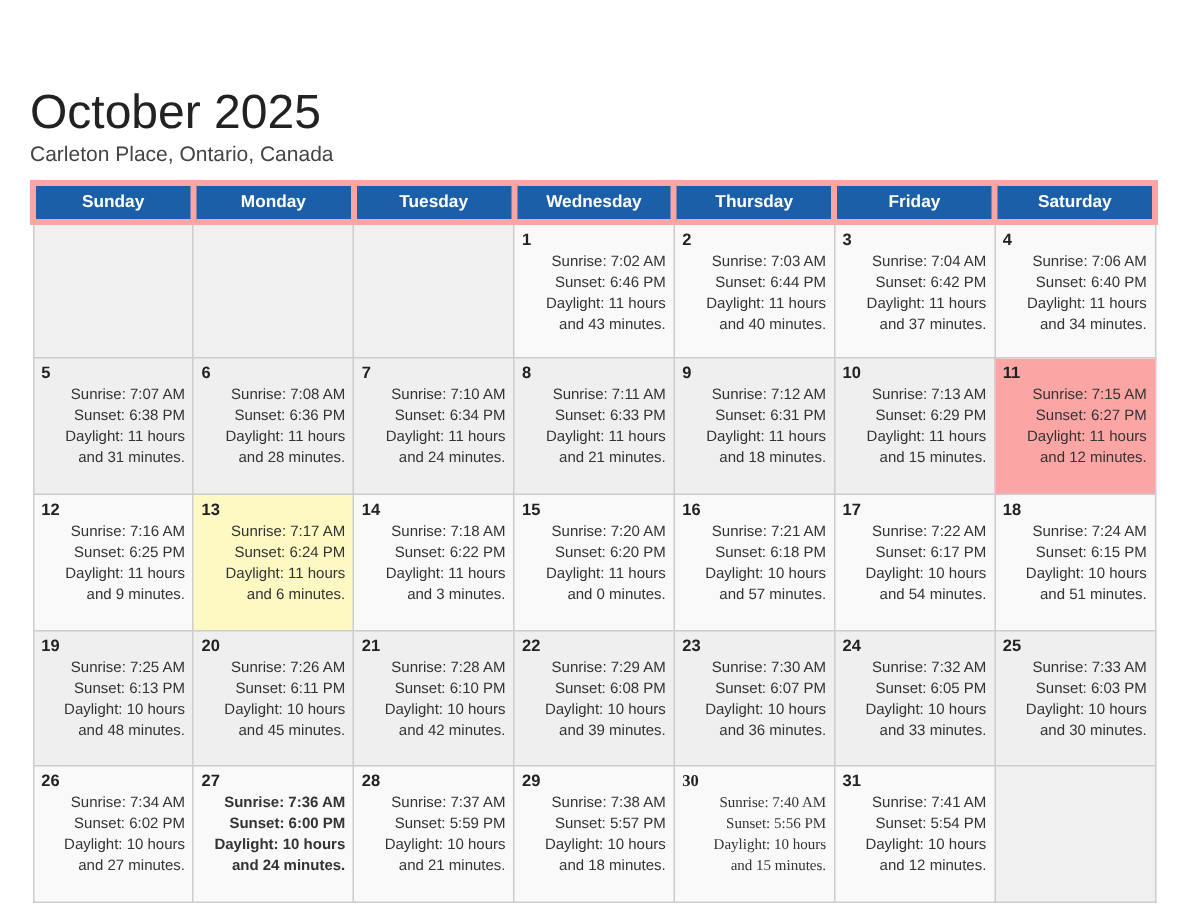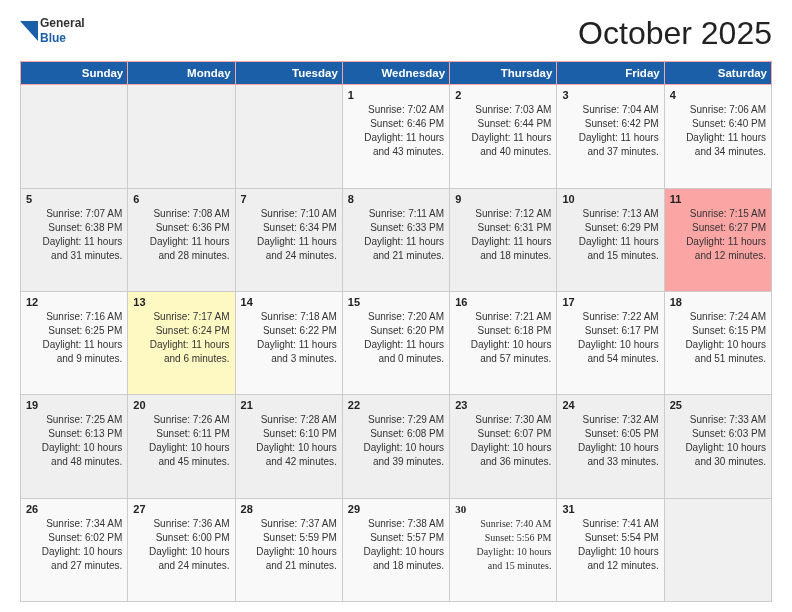--- a/index.html
+++ b/index.html
@@ -23,20 +23,21 @@
       align-items: flex-start;
       margin-bottom: 10px;
     }
     .logo {
       display: flex;
       align-items: center;
       gap: 4px;
     }
     .title-block {
       text-align: left;
+      margin-top: 41px;
     }
     .main-title {
       font-size: 32px;
       font-weight: 300;
       color: #222;
       line-height: 1.1;
     }
     .subtitle {
       font-size: 14px;
       color: #444;
@@ -48,22 +49,22 @@
       border-collapse: collapse;
       width: 100%;
       table-layout: fixed;
     }
     .calendar thead tr th {
       background: #1a5fa8;
       color: #fff;
       font-size: 11.5px;
       font-weight: bold;
       padding: 5px 4px;
-      text-align: right;
-      border: 1px solid #fca5a5;
+      text-align: center;
+      border: 4px solid #fca5a5;
     }
     .calendar tbody tr td {
       border: 1px solid #ccc;
       vertical-align: top;
       padding: 4px 5px;
       font-size: 9.5px;
       color: #333;
       background: #fff;
       height: 85px;
     }
@@ -88,33 +89,23 @@
     }
     .empty-cell {
       background: #f0f0f0 !important;
     }
   </style>
 </head>
 <body>
 
 <div class="page">
   <div class="header">
-    <div class="logo">
-    <div style="display:flex;align-items:center;gap:2px">
-      <svg width="18" height="20" viewBox="0 0 18 20">
-        <polygon points="0,0 18,0 18,20" fill="#1a5fa8"></polygon>
-      </svg>
-      <div style="font-size:12px;line-height:1.25;">
-        <div style="font-weight:bold;color:#333;">General</div>
-        <div style="font-weight:bold;color:#1a5fa8;">Blue</div>
-      </div>
-    </div>
-  </div>
     <div class="title-block">
       <div class="main-title">October 2025</div>
+      <div class="subtitle">Carleton Place, Ontario, Canada</div>
     </div>
   </div>
 
   <table class="calendar">
     <thead>
       <tr>
       <th>Sunday</th>
           <th>Monday</th>
           <th>Tuesday</th>
           <th>Wednesday</th>
@@ -313,21 +304,21 @@
         <tr>
           <td style="background: rgb(249, 249, 249);">
             <span class="day-number">26</span>
             <div class="day-info" style="white-space: pre-line;">Sunrise: 7:34 AM
 Sunset: 6:02 PM
 Daylight: 10 hours
 and 27 minutes.</div>
           </td>
           <td style="background: rgb(249, 249, 249);">
             <span class="day-number">27</span>
-            <div class="day-info" style="white-space: pre-line;">Sunrise: 7:36 AM
+            <div class="day-info" style="white-space: pre-line; font-weight: bold;">Sunrise: 7:36 AM
 Sunset: 6:00 PM
 Daylight: 10 hours
 and 24 minutes.</div>
           </td>
           <td style="background: rgb(249, 249, 249);">
             <span class="day-number">28</span>
             <div class="day-info" style="white-space: pre-line;">Sunrise: 7:37 AM
 Sunset: 5:59 PM
 Daylight: 10 hours
 and 21 minutes.</div>

